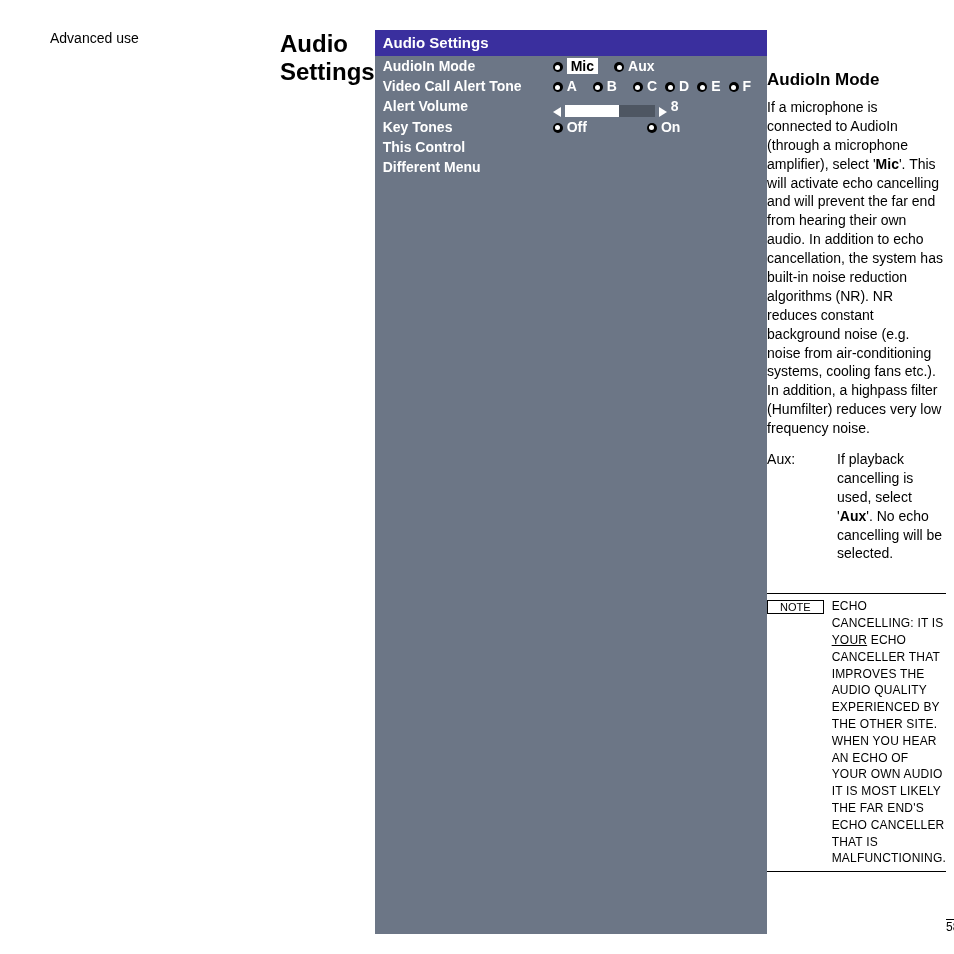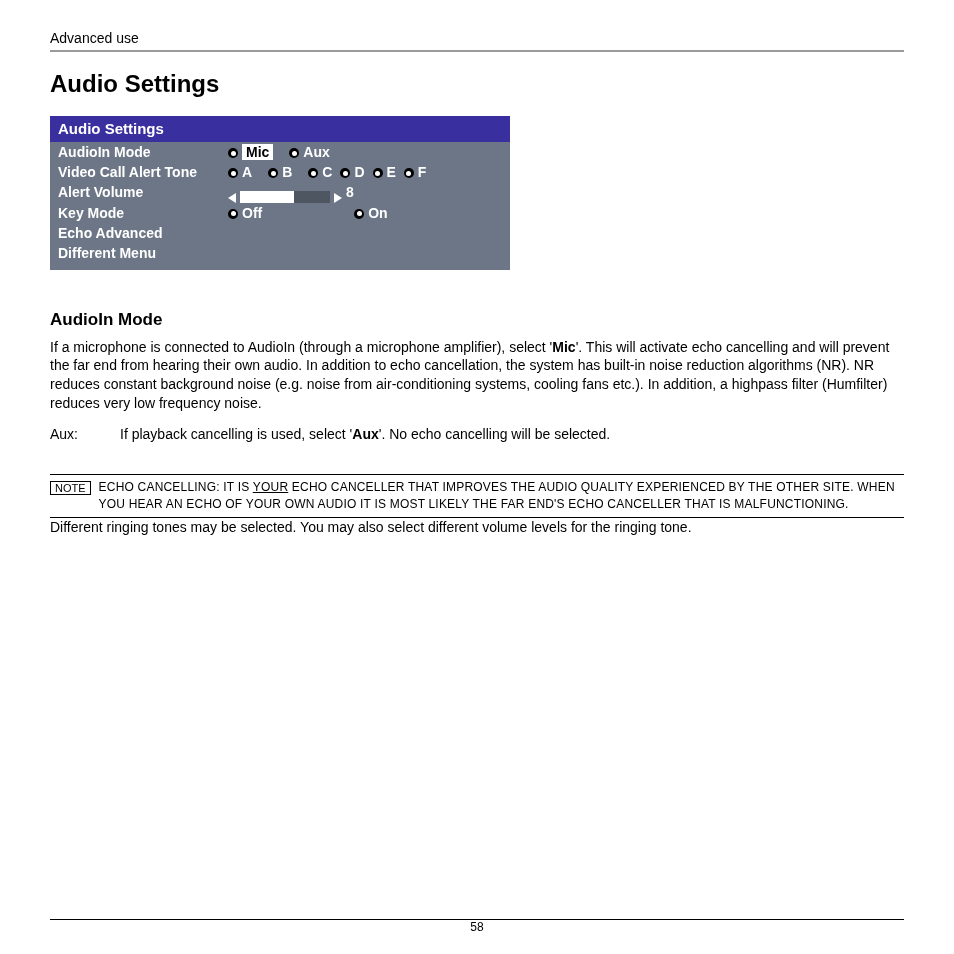--- a/index.html
+++ b/index.html
@@ -11,21 +11,21 @@
     width: 954px;
     height: 954px;
     box-sizing: border-box;
     position: relative;
   }
   .page {
     padding: 30px 50px 20px 50px;
     box-sizing: border-box;
     height: 100%;
     display: flex;
-    flex-direction: column;
+    flex-direction: row;
   }
   .header-row {
     display: flex;
     align-items: baseline;
     font-size: 14px;
     margin-bottom: 4px;
   }
   .header-left { width: 230px; }
   .header-center { flex: 1; }
   .hr-top {
@@ -124,21 +124,21 @@
     border-top: 1px solid #000;
     border-bottom: 1px solid #000;
     padding: 4px 0;
     margin-top: 30px;
     display:flex;
     align-items:flex-start;
     font-size: 11px;
   }
   .note-label {
     border: 1px solid #000;
-    padding: 0 4px;
+    padding: 0 12px;
     font-size: 11px;
     font-weight: normal;
     margin-right: 8px;
     margin-top: 2px;
     flex-shrink:0;
     text-align:right;
   }
   .note-body {
     font-variant: small-caps;
     text-transform: uppercase;
@@ -201,27 +201,27 @@
     <span class="row-label">Alert Volume</span>
     <span class="tri tri-left"></span>
     <span class="slider-track">
           <span class="slider-fill"></span>
         </span>
     <span class="tri tri-right"></span>
     <span>8</span>
   </div>
 
   <div class="panel-row">
-    <span class="row-label">Key Mode</span>
-    <span class="opt" style="margin-right:92px"><span class="radio-dot"></span><span>Off</span></span>
+    <span class="row-label">Key Tones</span>
+    <span class="opt" style="margin-right:60px"><span class="radio-dot"></span><span>Off</span></span>
     <span class="opt"><span class="radio-dot"></span><span>On</span></span>
   </div>
 
   <div class="panel-row">
-    <span class="row-label">Echo Advanced</span>
+    <span class="row-label">This Control</span>
   </div>
   <div class="panel-row">
     <span class="row-label">Different Menu</span>
   </div>
 </div>
 
 <div class="content">
   <h2 class="section">AudioIn Mode</h2>
 
   <div class="def-row">
@@ -237,18 +237,17 @@
     </div>
   </div>
 
   <div class="note-block">
     <span class="note-label">NOTE</span>
     <span class="note-body">
       <span>Echo Cancelling: It is</span> <span class="u">your</span> <span>echo canceller that improves the audio quality experienced by the other site. When you hear an echo of your own audio it is most likely the far end's echo canceller that is malfunctioning.</span>
     </span>
   </div>
 
-  <div class="body-text">Different ringing tones may be selected. You may also select different volume levels for the ringing tone.</div>
 </div>
 
 <div class="footer">58</div>
 
 </div>
 
 </body></html>

